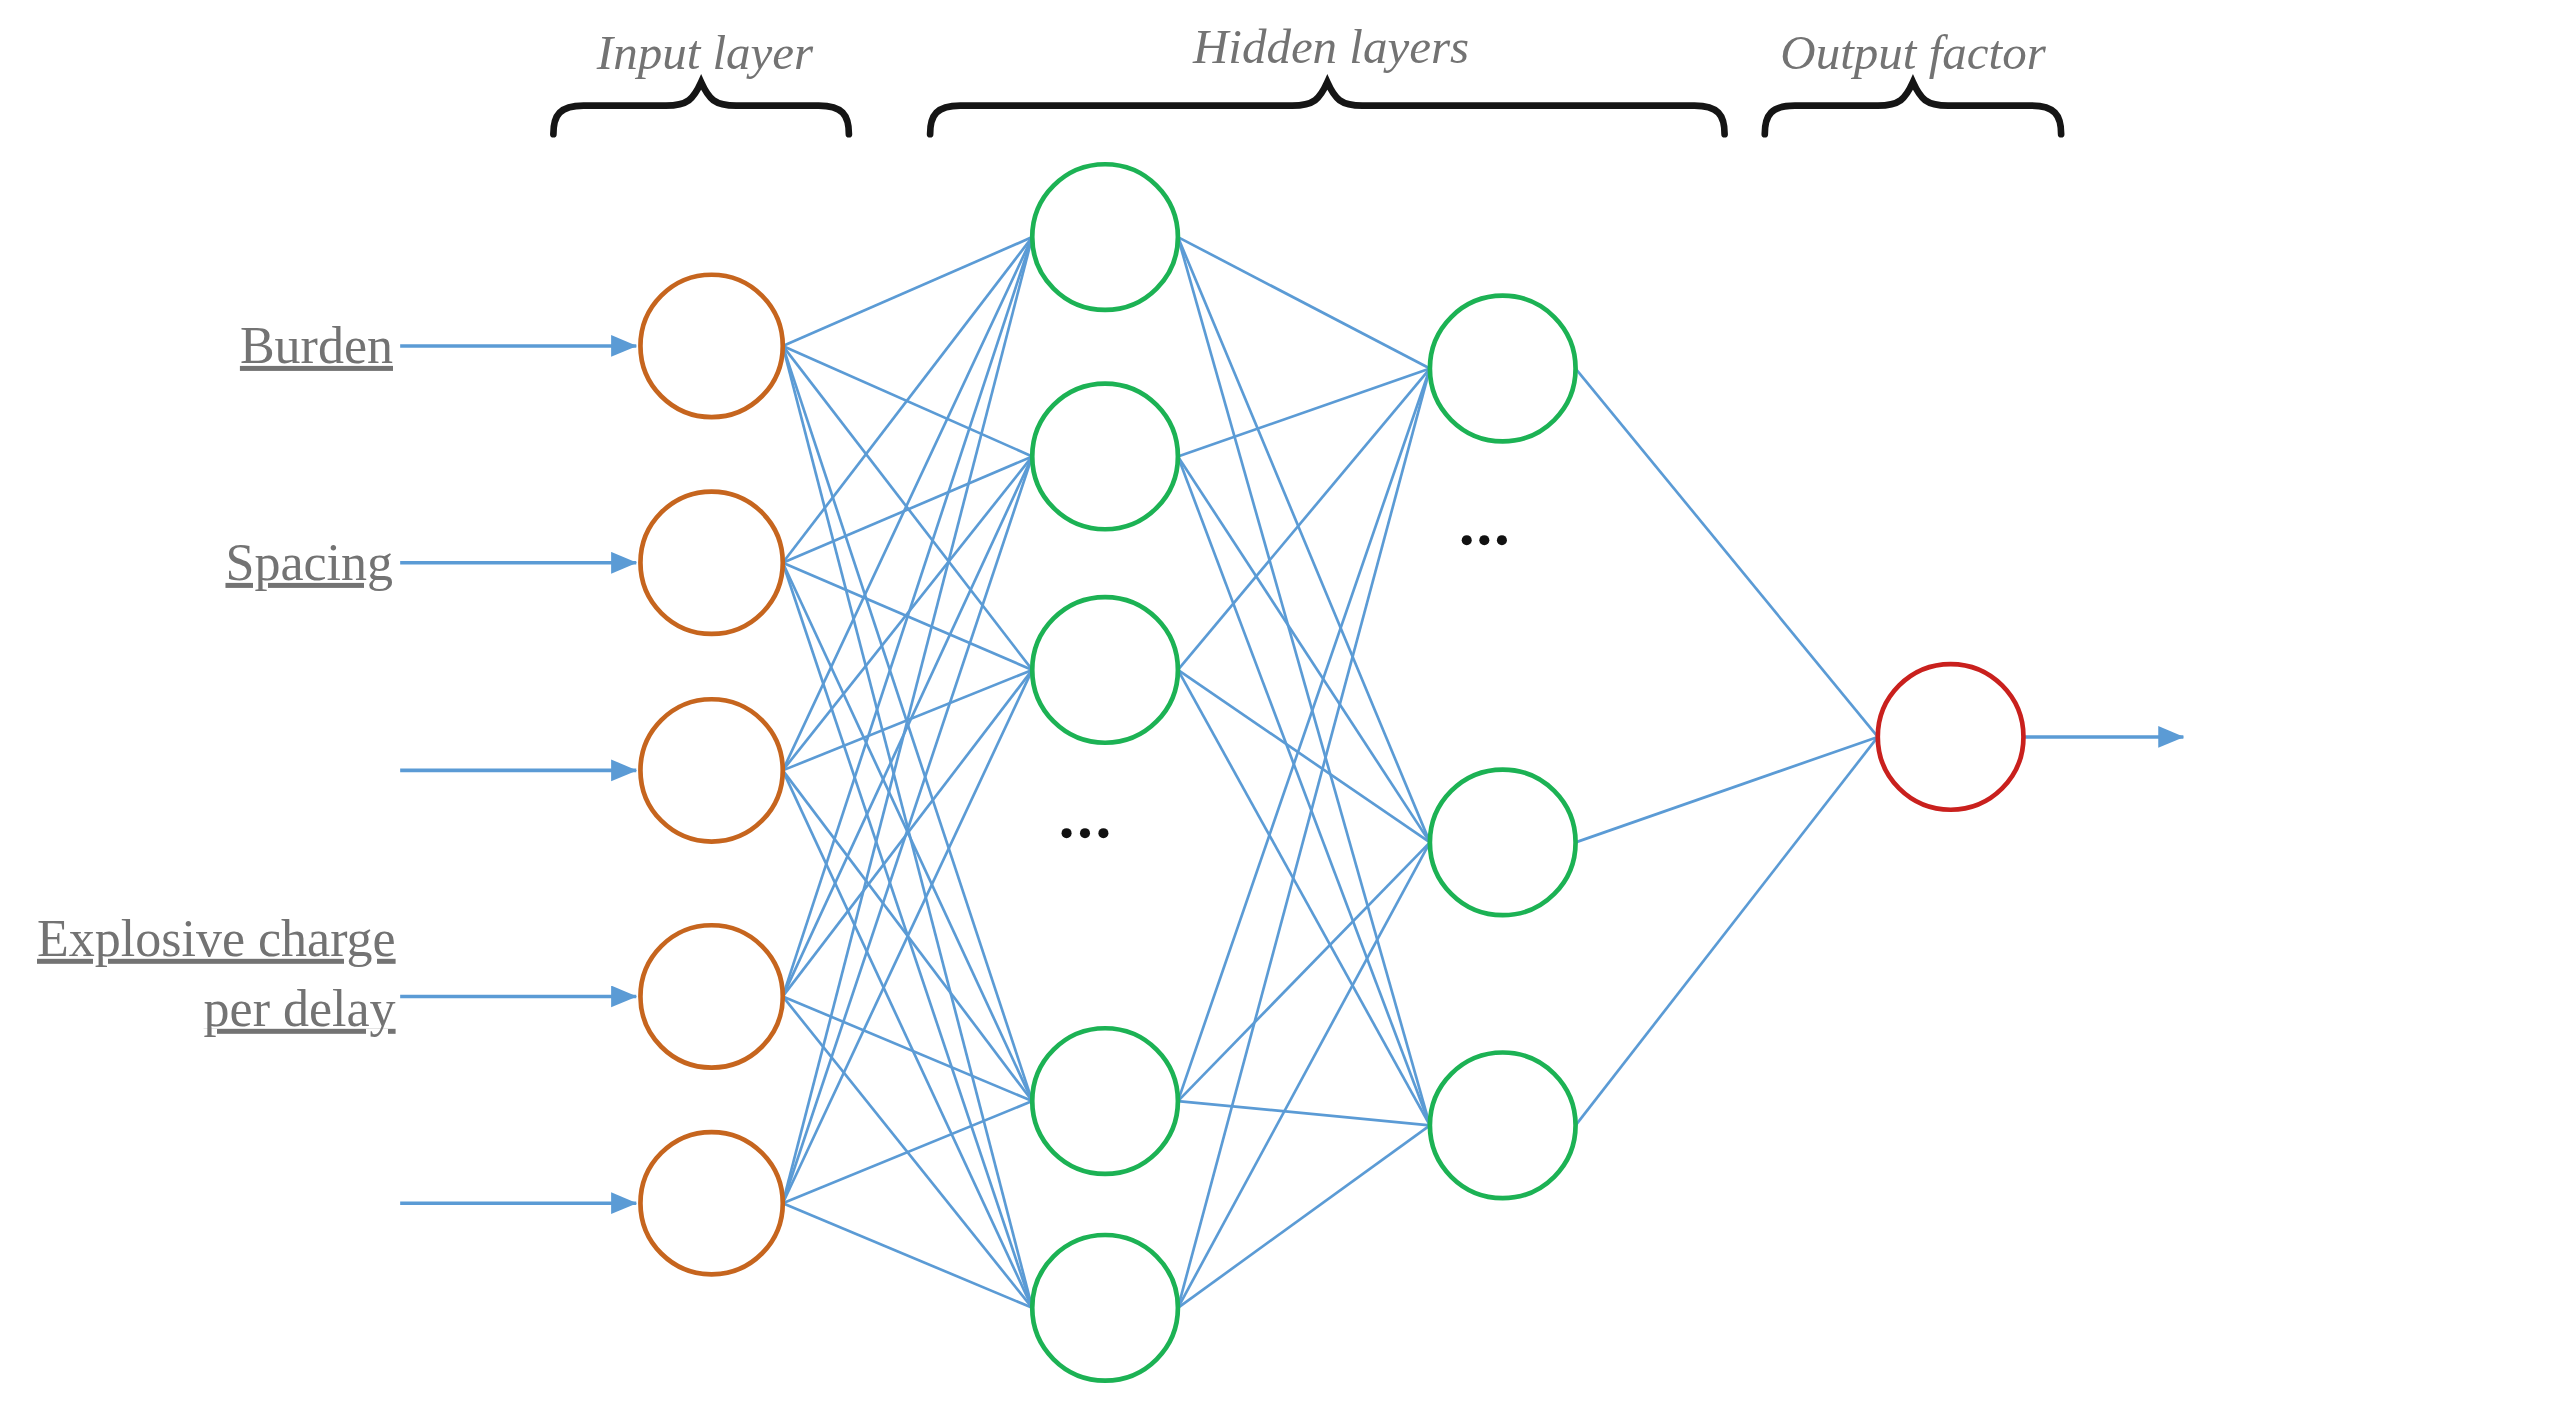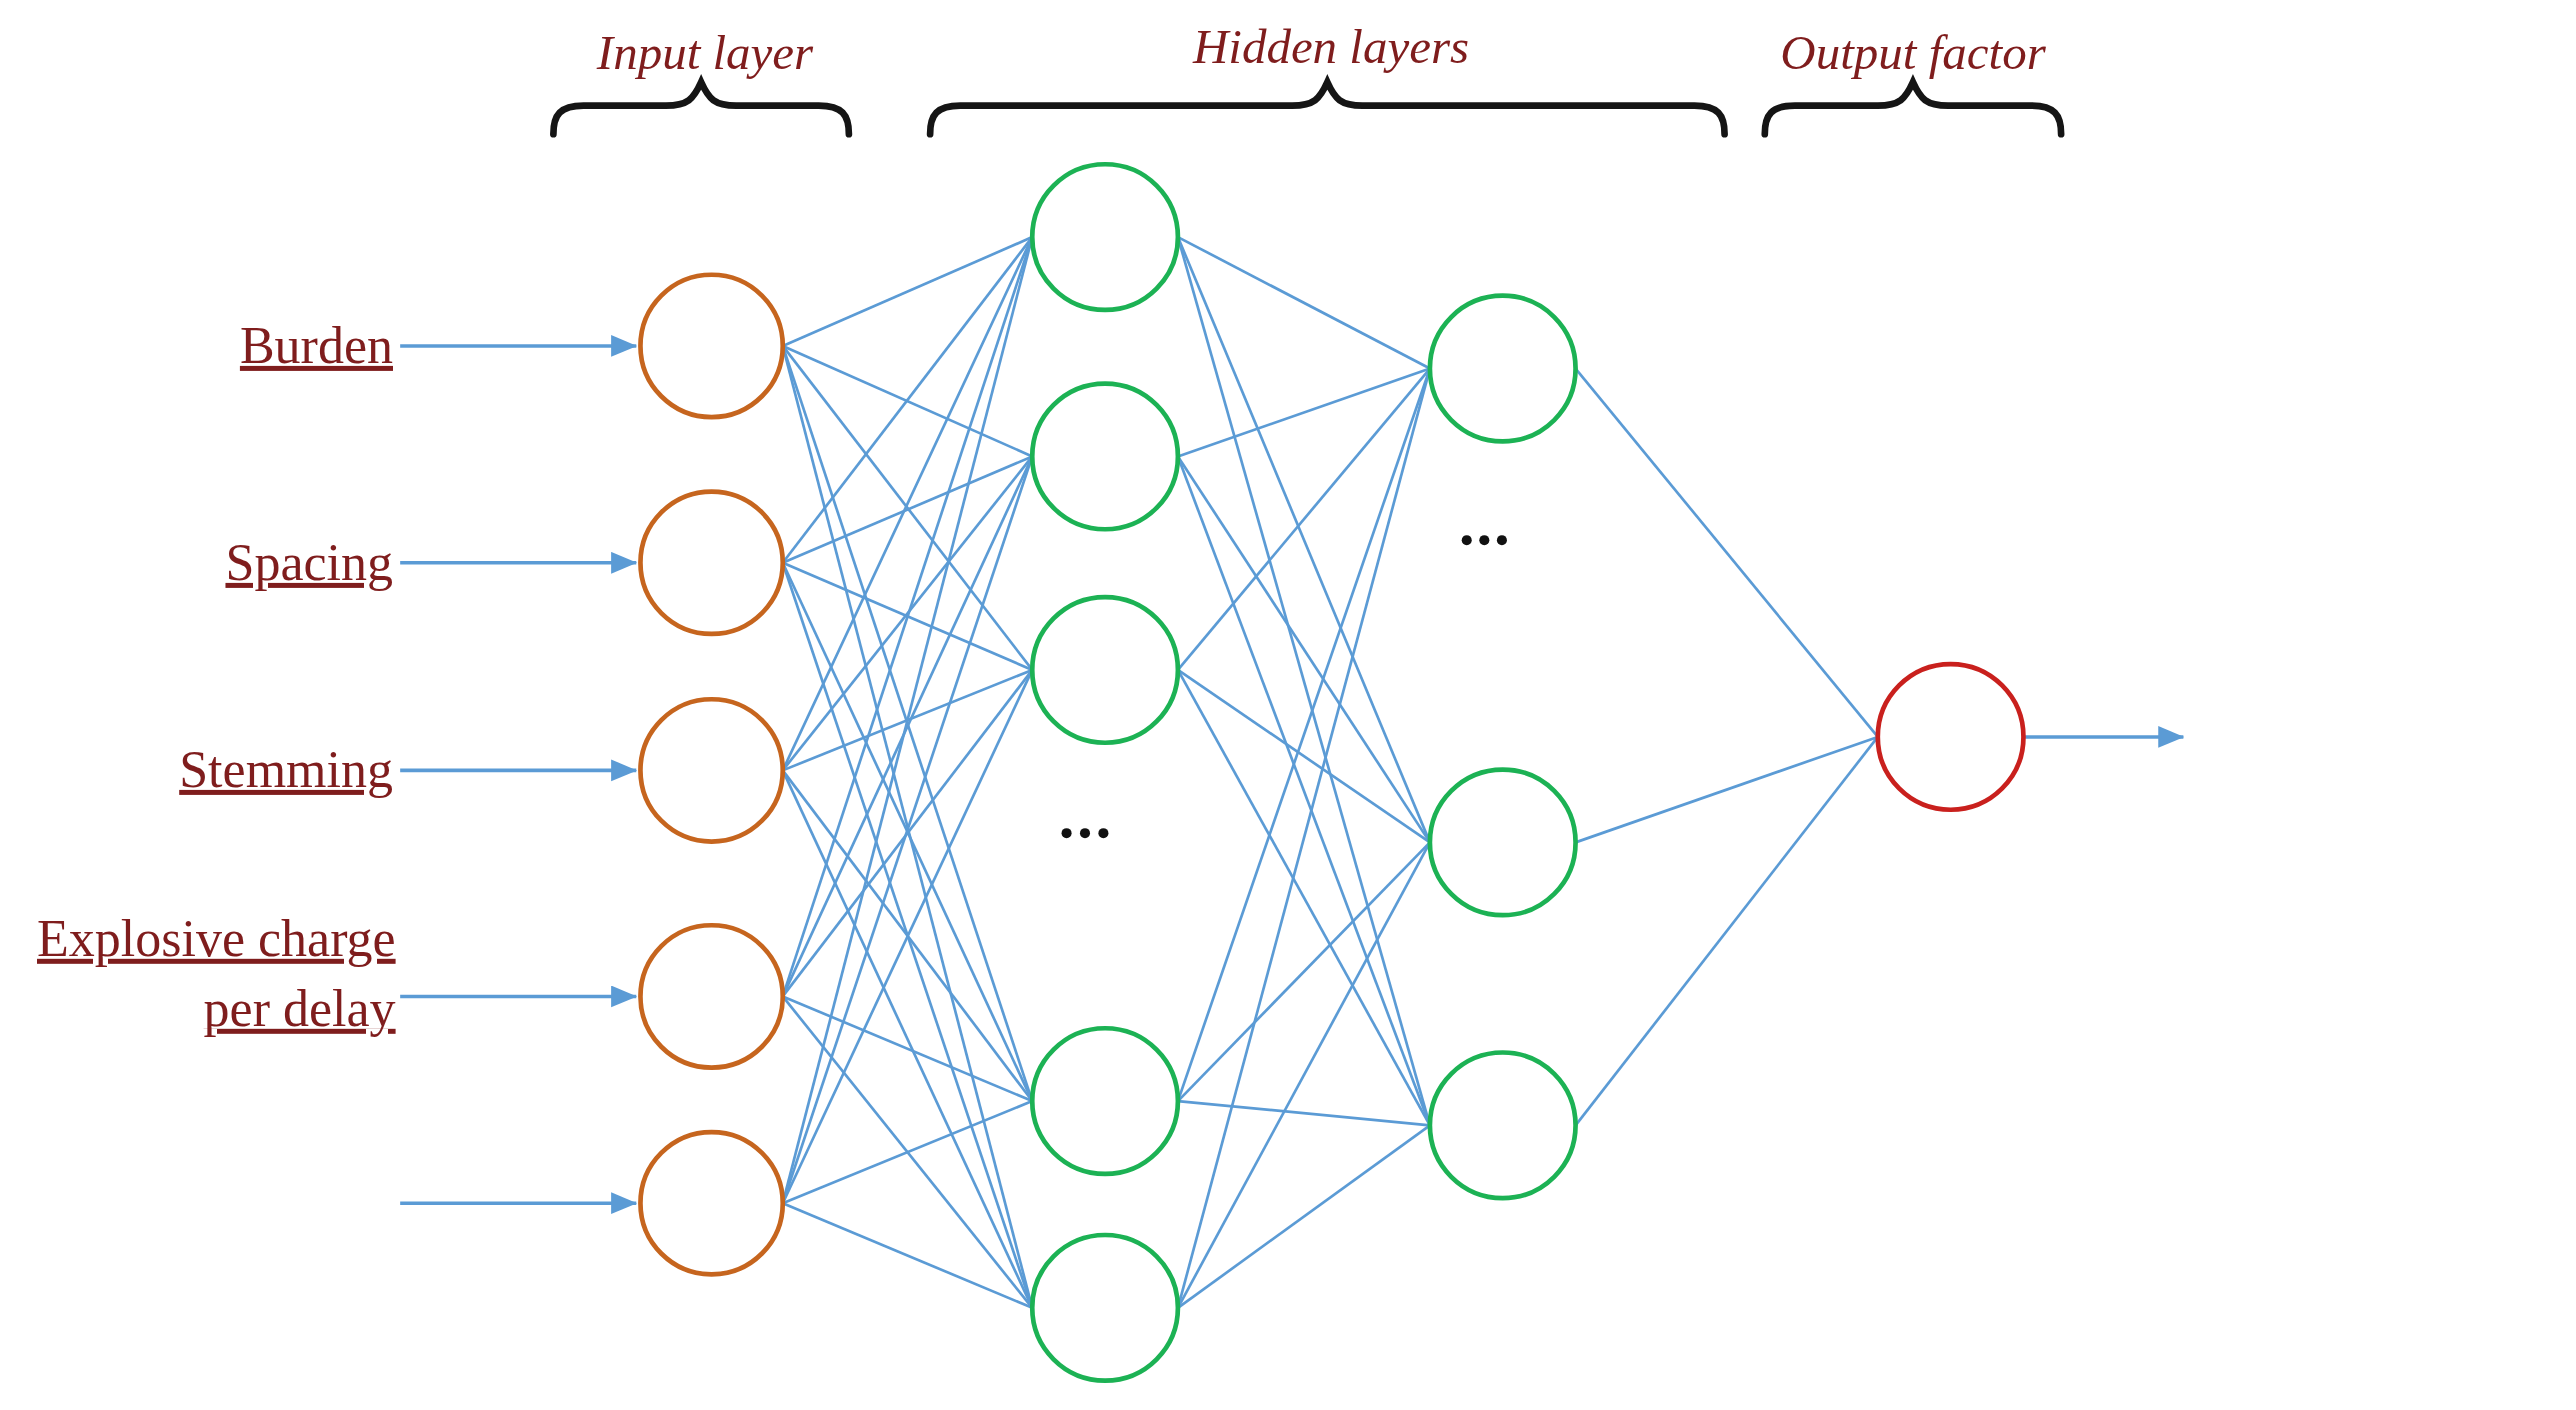--- a/index.html
+++ b/index.html
@@ -1,18 +1,18 @@
 <!DOCTYPE html>
 <html style="font-size:13.4px"><head>
 <meta charset="utf-8">
 <style>
   html,body{margin:0;padding:0;background:#ffffff;}
   .stage{
     position:relative;width:2576px;height:1411px;background:#ffffff;overflow:hidden;
-    font-family:"Liberation Serif","DejaVu Serif",serif;color:#7f1d1d;
+    font-family:"Liberation Serif","DejaVu Serif",serif;color:#737373;
   }
   .stage svg{position:absolute;left:0;top:0;}
   .ltitle{
     position:absolute;transform:translate(-50%,-50%);
     font-style:italic;font-size:49px;white-space:nowrap;letter-spacing:0;
   }
   .lbl{
     position:absolute;transform:translateY(-50%);
     font-size:52px;line-height:1.35;white-space:pre-line;text-decoration:underline;
   }
@@ -109,18 +109,17 @@
       <circle cx="1773" cy="645" r="6" fill="#111111"></circle>
       <circle cx="1794" cy="645" r="6" fill="#111111"></circle>
     </svg>
 
   <div class="ltitle t-input">Input layer</div>
   <div class="ltitle t-hidden">Hidden layers</div>
   <div class="ltitle t-output">Output factor</div>
 
   <div class="lbl lbl-burden">Burden</div>
   <div class="lbl lbl-spacing">Spacing</div>
-  <div class="lbl lbl-stemming">Stemming</div>
   <div class="lbl lbl-explosive">Explosive charge
 per delay</div>
 
 </div>
 
 
 </body></html>

